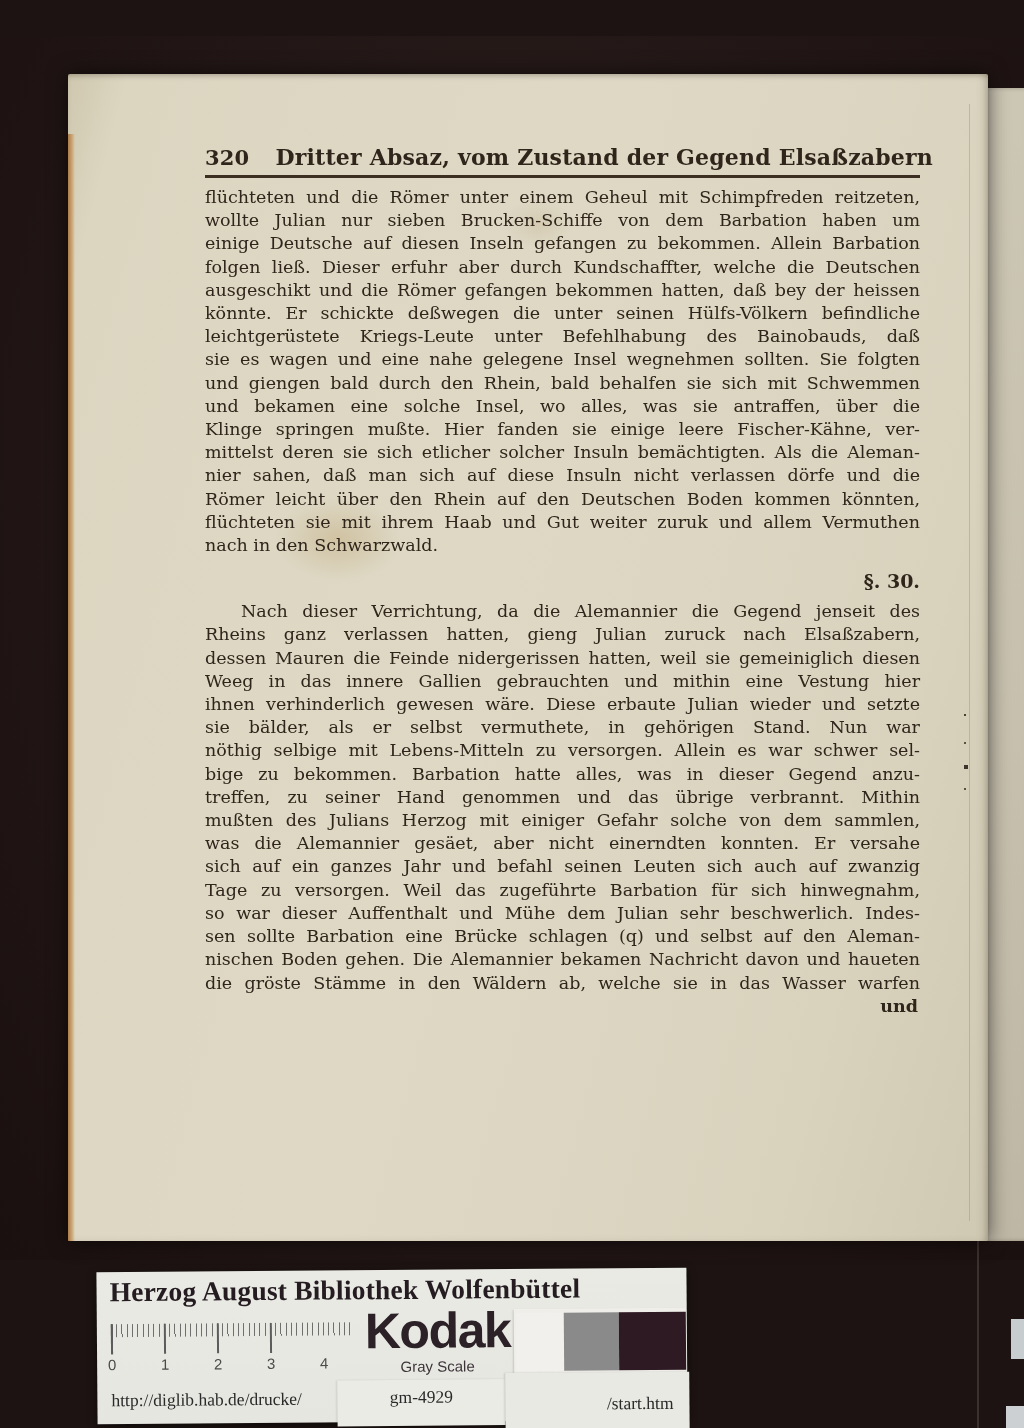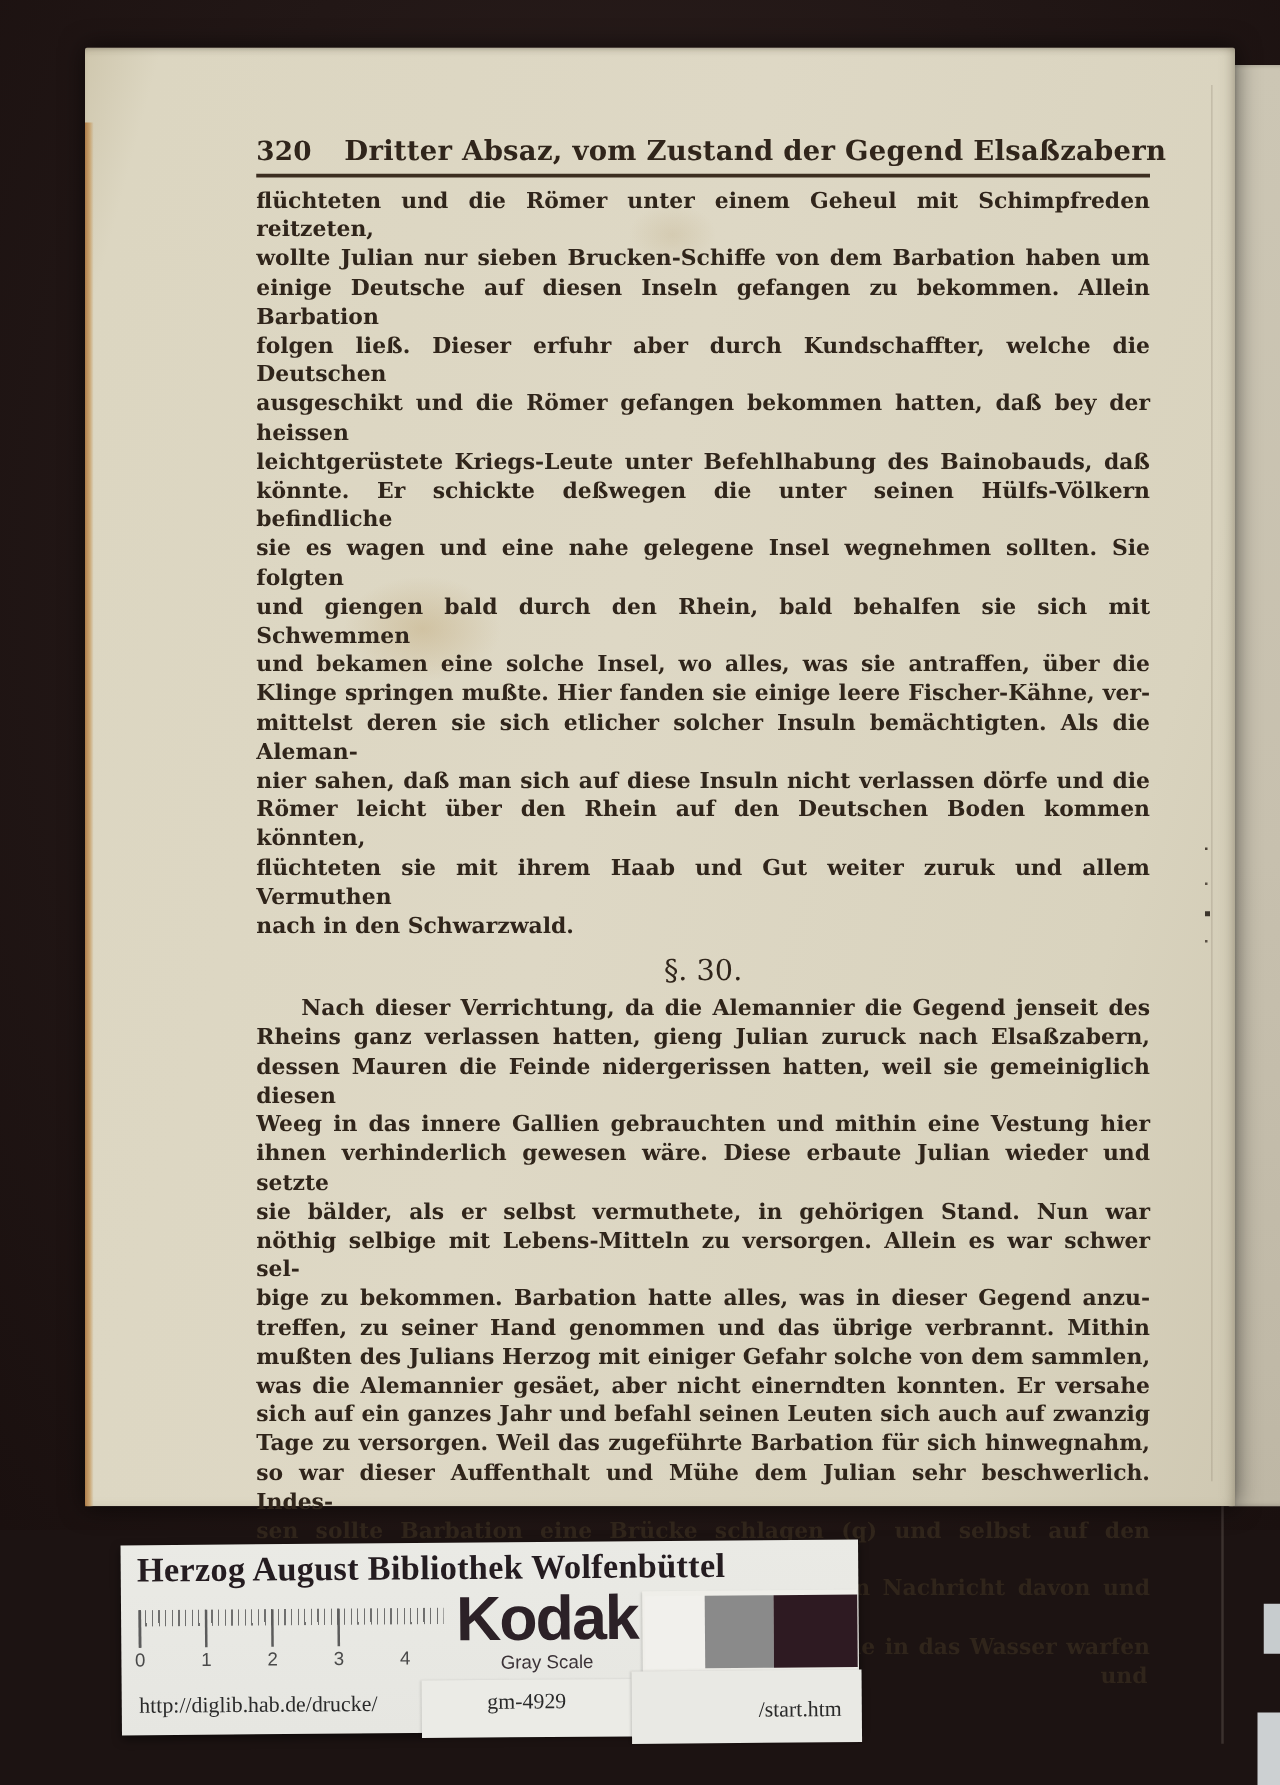--- a/index.html
+++ b/index.html
@@ -5,20 +5,21 @@
   html,body{margin:0;padding:0;}
   body{
     width:1024px;height:1428px;
     font-family:"DejaVu Serif", serif;
     background:#1c1312;
     overflow:hidden;
   }
   .stage{
     position:relative;width:1024px;height:1224px;
     background:radial-gradient(ellipse at 50% 38%, #2d201e 0%, #221716 55%, #1a100f 100%);
+    margin-top:36px;
   }
   
   .under-pages{
     position:absolute;left:983px;top:52px;width:41px;height:1153px;
     background:linear-gradient(180deg,#ccc6b4 0%,#c7c0ae 55%,#beb7a5 100%);
     border-left:1px solid #9d9685;
     box-shadow:inset 3px 0 4px rgba(0,0,0,.25);
   }
   .edge-line{
     position:absolute;left:977px;top:1205px;width:2px;height:190px;
@@ -53,25 +54,25 @@
     position:absolute;left:137px;top:70px;width:715px;
     color:#30251b;
   }
   .hdr{
     display:flex;align-items:baseline;gap:26px;
     font-weight:bold;font-size:22px;letter-spacing:.2px;
     padding-bottom:5px;border-bottom:3px solid #3c2e20;
   }
   .hdr .pageno{font-size:21px;}
   .hdr .title{white-space:nowrap;}
-  .para{margin-top:8px;font-weight:bold;font-size:17.5px;line-height:23.2px;}
+  .para{margin-top:8px;font-weight:normal;font-size:17.5px;line-height:23.2px;}
   .line{text-align:justify;text-align-last:justify;white-space:normal;}
   .line.short{text-align-last:left;}
   .sect{
-    text-align:center;font-weight:normal;font-size:23px;margin-top:12px;line-height:24px;
+    text-align:right;font-weight:bold;font-size:19px;margin-top:12px;line-height:24px;
   }
   .para2{margin-top:7px;}
   .para2 .line:first-child{text-indent:0;}
   .indent-first .line:nth-of-type(1){padding-left:36px;}
   .catchword{text-align:right;font-weight:bold;font-size:17.5px;line-height:23px;padding-right:2px;}
 
   
   .label{
     position:absolute;left:97px;top:1234px;width:590px;height:152px;
     background:linear-gradient(180deg,#eaeae5 0%,#e6e6e1 100%);
@@ -157,22 +158,22 @@
         <span class="title">Dritter Absaz, vom Zustand der Gegend Elsaßzabern</span>
       </div>
 
       <div class="para">
 
       <div class="line">flüchteten und die Römer unter einem Geheul mit Schimpfreden reitzeten,</div>
           <div class="line">wollte Julian nur sieben Brucken-Schiffe von dem Barbation haben um</div>
           <div class="line">einige Deutsche auf diesen Inseln gefangen zu bekommen.  Allein Barbation</div>
           <div class="line">folgen ließ.  Dieser erfuhr aber durch Kundschaffter, welche die Deutschen</div>
           <div class="line">ausgeschikt und die Römer gefangen bekommen hatten, daß bey der heissen</div>
+          <div class="line">könnte.  Er schickte deßwegen die unter seinen Hülfs-Völkern befindliche</div>
           <div class="line">leichtgerüstete Kriegs-Leute unter Befehlhabung des Bainobauds, daß</div>
-          <div class="line">könnte.  Er schickte deßwegen die unter seinen Hülfs-Völkern befindliche</div>
           <div class="line">sie es wagen und eine nahe gelegene Insel wegnehmen sollten.  Sie folgten</div>
           <div class="line">und giengen bald durch den Rhein, bald behalfen sie sich mit Schwemmen</div>
           <div class="line">und bekamen eine solche Insel, wo alles, was sie antraffen, über die</div>
           <div class="line">Klinge springen mußte.  Hier fanden sie einige leere Fischer-Kähne, ver-</div>
           <div class="line">mittelst deren sie sich etlicher solcher Insuln bemächtigten.  Als die Aleman-</div>
           <div class="line">nier sahen, daß man sich auf diese Insuln nicht verlassen dörfe und die</div>
           <div class="line">Römer leicht über den Rhein auf den Deutschen Boden kommen könnten,</div>
           <div class="line">flüchteten sie mit ihrem Haab und Gut weiter zuruk und allem Vermuthen</div>
         </div>
       <div class="para" style="margin-top:0;">

